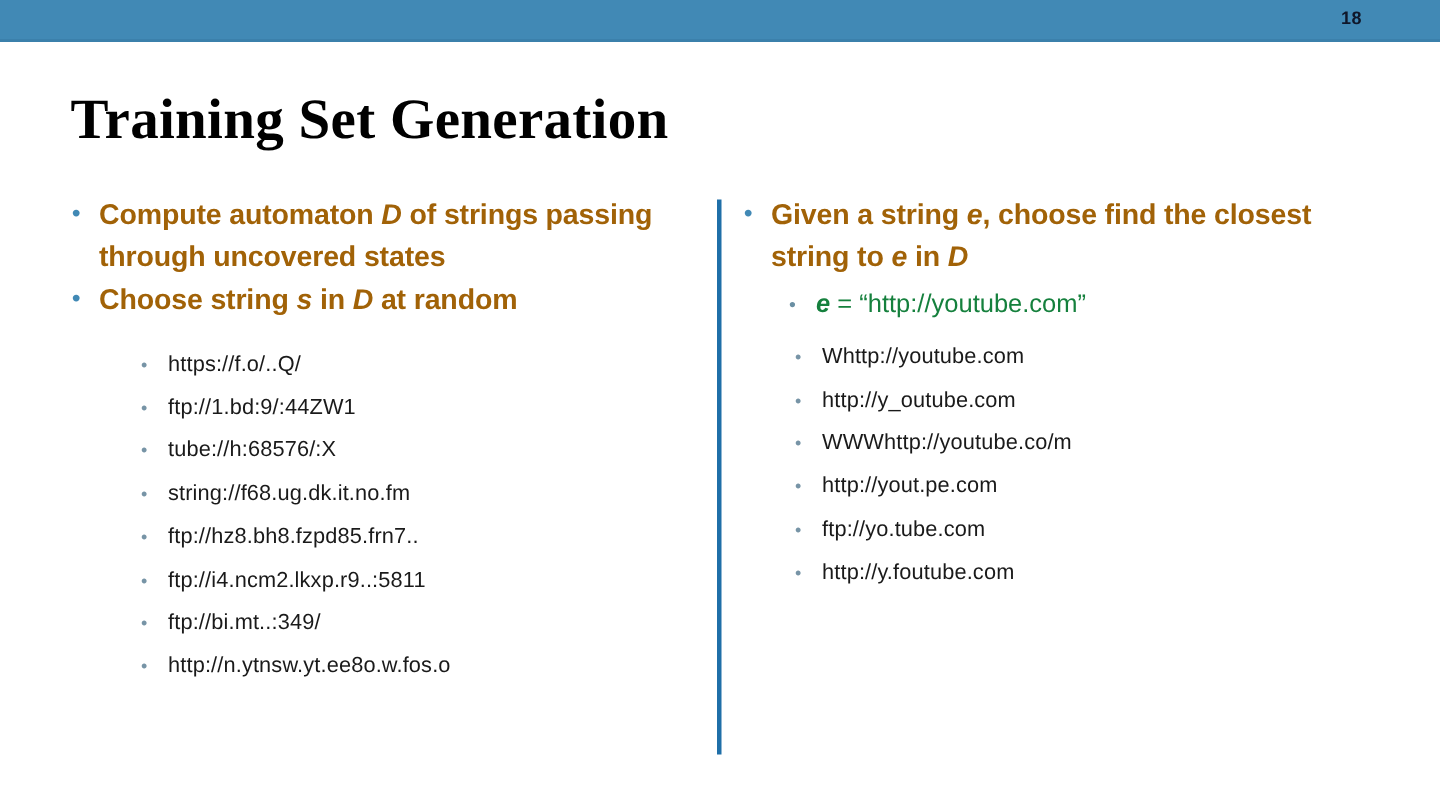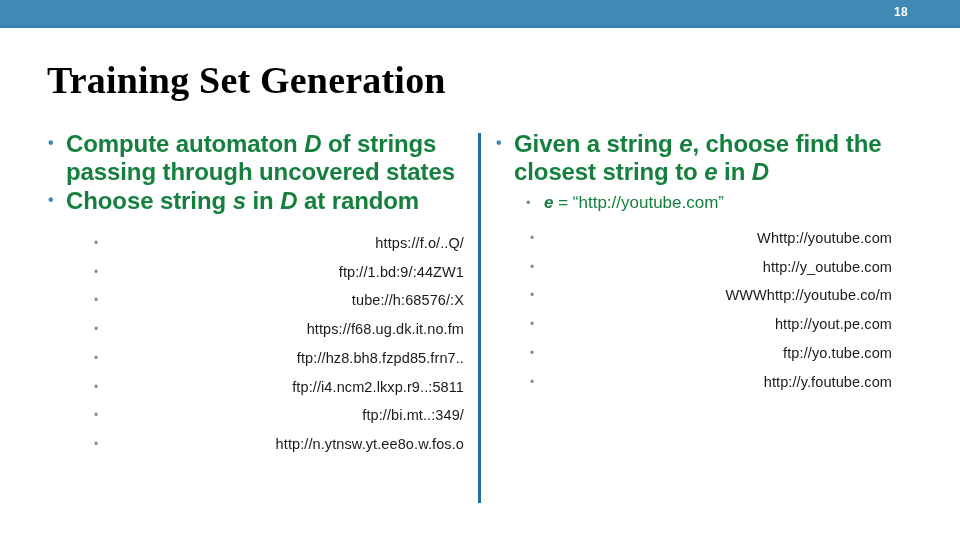--- a/index.html
+++ b/index.html
@@ -24,21 +24,21 @@
     width: 960px;
     height: 28px;
     background: #4189b5;
     border-bottom: 2px solid #3b80ab;
     box-sizing: border-box;
   }
   #slide-number {
     position: absolute;
     right: 52px;
     top: 5px;
-    color: #ffffff;
+    color: #0f172a;
     font-size: 12px;
     font-weight: bold;
     font-family: "Liberation Sans", sans-serif;
     letter-spacing: 0.3px;
   }
 
   
   #slide-title {
     position: absolute;
     left: 47px;
@@ -78,23 +78,23 @@
 
   
   ul.lvl1 {
     list-style: none;
     margin: 0;
     padding: 0;
   }
   ul.lvl1 > li {
     position: relative;
     padding-left: 22px;
-    font-size: 24px;
+    font-size: 19px;
     line-height: 28px;
-    color: #15803d;
+    color: #a16207;
     margin-bottom: 1px;
     font-family: "Liberation Sans", sans-serif;
   }
   ul.lvl1 > li::before {
     content: "•";
     position: absolute;
     left: 4px;
     top: -1px;
     color: #4189b5;
     font-size: 16px;
@@ -137,21 +137,20 @@
     color: #6a8fa3;
     font-size: 13px;
     line-height: 26px;
   }
 
   
   ul.lvl3 {
     list-style: none;
     margin: 0;
     padding: 0;
-    text-align: right;
   }
   ul.lvl3 > li {
     position: relative;
     padding-left: 18px;
     font-size: 14.5px;
     line-height: 28.7px;
     color: #1a1a1a;
     font-weight: normal;
     letter-spacing: 0.1px;
     white-space: nowrap;
@@ -183,21 +182,21 @@
 
   <div id="left-column" class="column">
     <ul class="lvl1" id="left-bullets">
         <li><span>Compute automaton </span><span class="var">D</span><span> of strings passing through uncovered states</span></li>
         <li><span>Choose string </span><span class="var">s</span><span> in </span><span class="var">D</span><span> at random</span></li>
       </ul>
     <ul class="lvl3" id="left-strings">
         <li>https://f.o/..Q/</li>
         <li>ftp://1.bd:9/:44ZW1</li>
         <li>tube://h:68576/:X</li>
-        <li>https://f68.ug.dk.it.no.fm</li>
+        <li>string://f68.ug.dk.it.no.fm</li>
         <li>ftp://hz8.bh8.fzpd85.frn7..</li>
         <li>ftp://i4.ncm2.lkxp.r9..:5811</li>
         <li>ftp://bi.mt..:349/</li>
         <li>http://n.ytnsw.yt.ee8o.w.fos.o</li>
       </ul>
   </div>
 
   <div id="right-column" class="column">
     <ul class="lvl1" id="right-bullets">
         <li><span>Given a string </span><span class="var">e</span><span>, choose find the closest string to </span><span class="var">e</span><span> in </span><span class="var">D</span></li>

